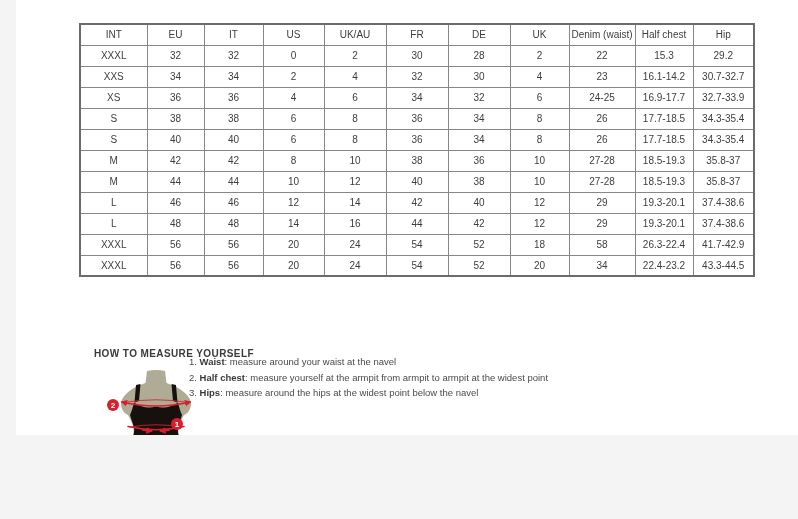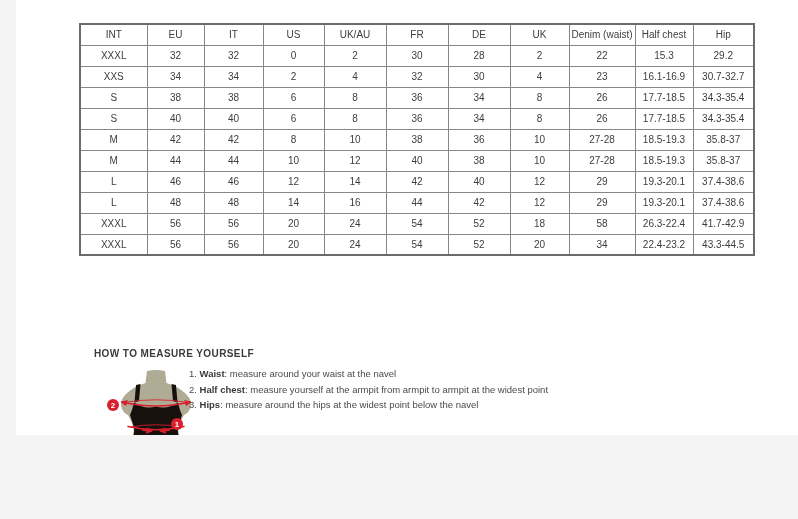--- a/index.html
+++ b/index.html
@@ -49,21 +49,21 @@
   .measure-title{
     position:absolute;left:78px;top:348px;
     font-size:10px;font-weight:700;letter-spacing:.4px;
     color:#3a3a3a;
   }
   .figure-svg{
     position:absolute;left:84px;top:369px;
     width:96px;height:112px;overflow:visible;
   }
   .instructions{
-    position:absolute;left:173px;top:369px;
+    position:absolute;left:173px;top:357px;
     list-style:none;
   }
   .instructions li{
     font-size:9.5px;line-height:10.5px;
     margin-bottom:5px;
     color:#4a4a4a;white-space:nowrap;
   }
   .instructions li strong{color:#3a3a3a;font-weight:700;}
   
   .skin{fill:var(--mannequin-skin);}
@@ -124,22 +124,35 @@
         <tr>
           <td>XXS</td>
           <td>34</td>
           <td>34</td>
           <td>2</td>
           <td>4</td>
           <td>32</td>
           <td>30</td>
           <td>4</td>
           <td>23</td>
-          <td>16.1-16.9</td>
+          <td>16.1-14.2</td>
           <td>30.7-32.7</td>
+        </tr>
+        <tr>
+          <td>XS</td>
+          <td>36</td>
+          <td>36</td>
+          <td>4</td>
+          <td>6</td>
+          <td>34</td>
+          <td>32</td>
+          <td>6</td>
+          <td>24-25</td>
+          <td>16.9-17.7</td>
+          <td>32.7-33.9</td>
         </tr>
         <tr>
           <td>S</td>
           <td>38</td>
           <td>38</td>
           <td>6</td>
           <td>8</td>
           <td>36</td>
           <td>34</td>
           <td>8</td>

